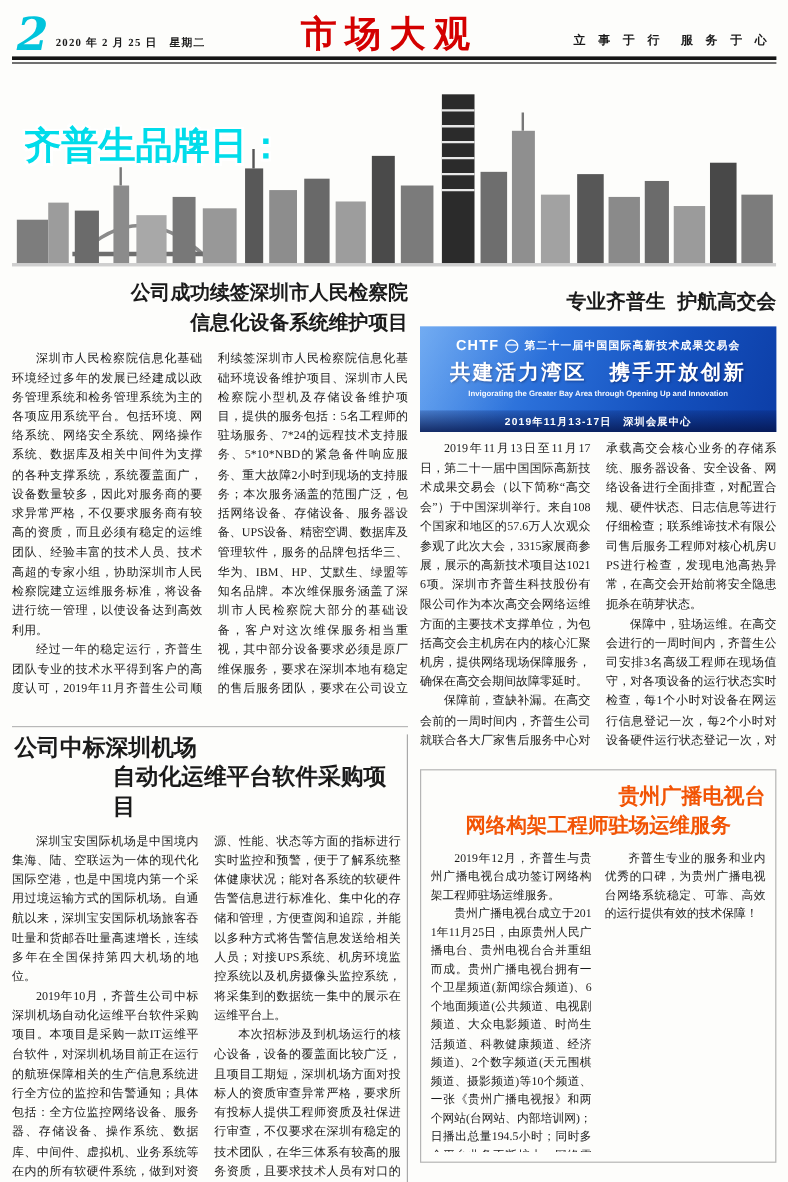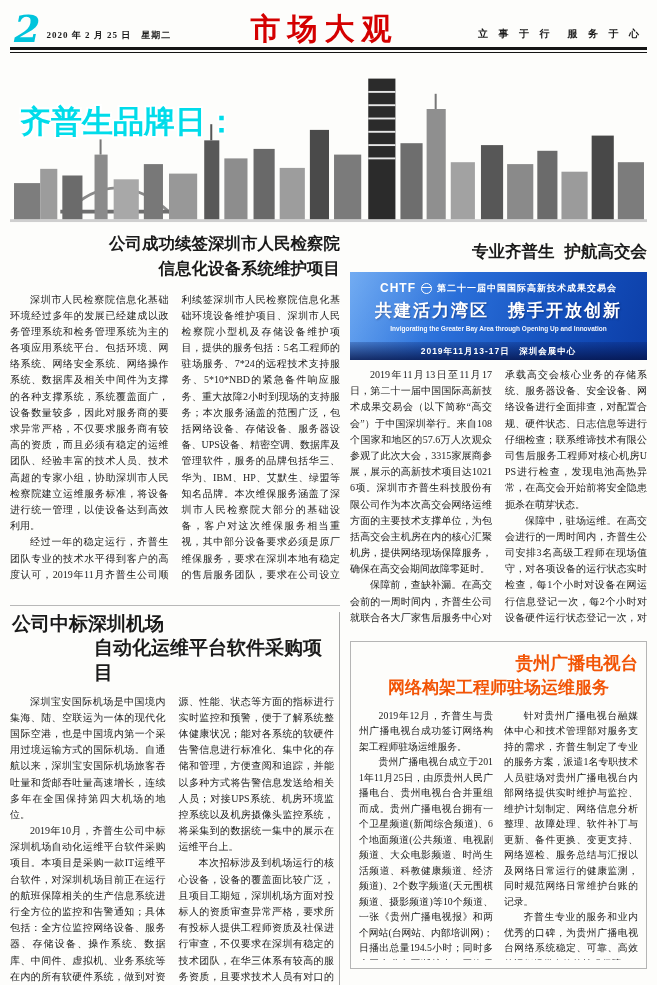--- a/index.html
+++ b/index.html
@@ -168,21 +168,20 @@
 
       <div class="a4-box">
         <div class="a4-t a4-t1">贵州广播电视台</div>
         <div class="a4-t a4-t2">网络构架工程师驻场运维服务</div>
         <div class="a4-cols">
           <div class="a4-col">
             <p>2019年12月，齐普生与贵州广播电视台成功签订网络构架工程师驻场运维服务。</p>
             <p>贵州广播电视台成立于2011年11月25日，由原贵州人民广播电台、贵州电视台合并重组而成。贵州广播电视台拥有一个卫星频道(新闻综合频道)、6个地面频道(公共频道、电视剧频道、大众电影频道、时尚生活频道、科教健康频道、经济频道)、2个数字频道(天元围棋频道、摄影频道)等10个频道、一张《贵州广播电视报》和两个网站(台网站、内部培训网)；日播出总量194.5小时；同时多个平台业务不断扩大，网络需求量和质量都在不断的增大。因此，贵州广播电视台网络设备系统的正常运营与否，基础承载硬件的工作稳定与否，将直接影响贵州广播电视台作为主流媒体推介贵州、宣传贵州的外宣活动工作的正常展开。</p>
           </div>
           <div class="a4-col">
-            <p>针对贵州广播电视台融媒体中心和技术管理部对服务支持的需求，齐普生制定了专业的服务方案，派遣1名专职技术人员驻场对贵州广播电视台内部网络提供实时维护与监控、维护计划制定、网络信息分析整理、故障处理、软件补丁与更新、备件更换、变更支持、网络巡检、服务总结与汇报以及网络日常运行的健康监测，同时规范网络日常维护台账的记录。</p>
             <p>齐普生专业的服务和业内优秀的口碑，为贵州广播电视台网络系统稳定、可靠、高效的运行提供有效的技术保障！</p>
 
           </div>
         </div>
       </div>
     </div>
   </div>
 
 </div>
 

